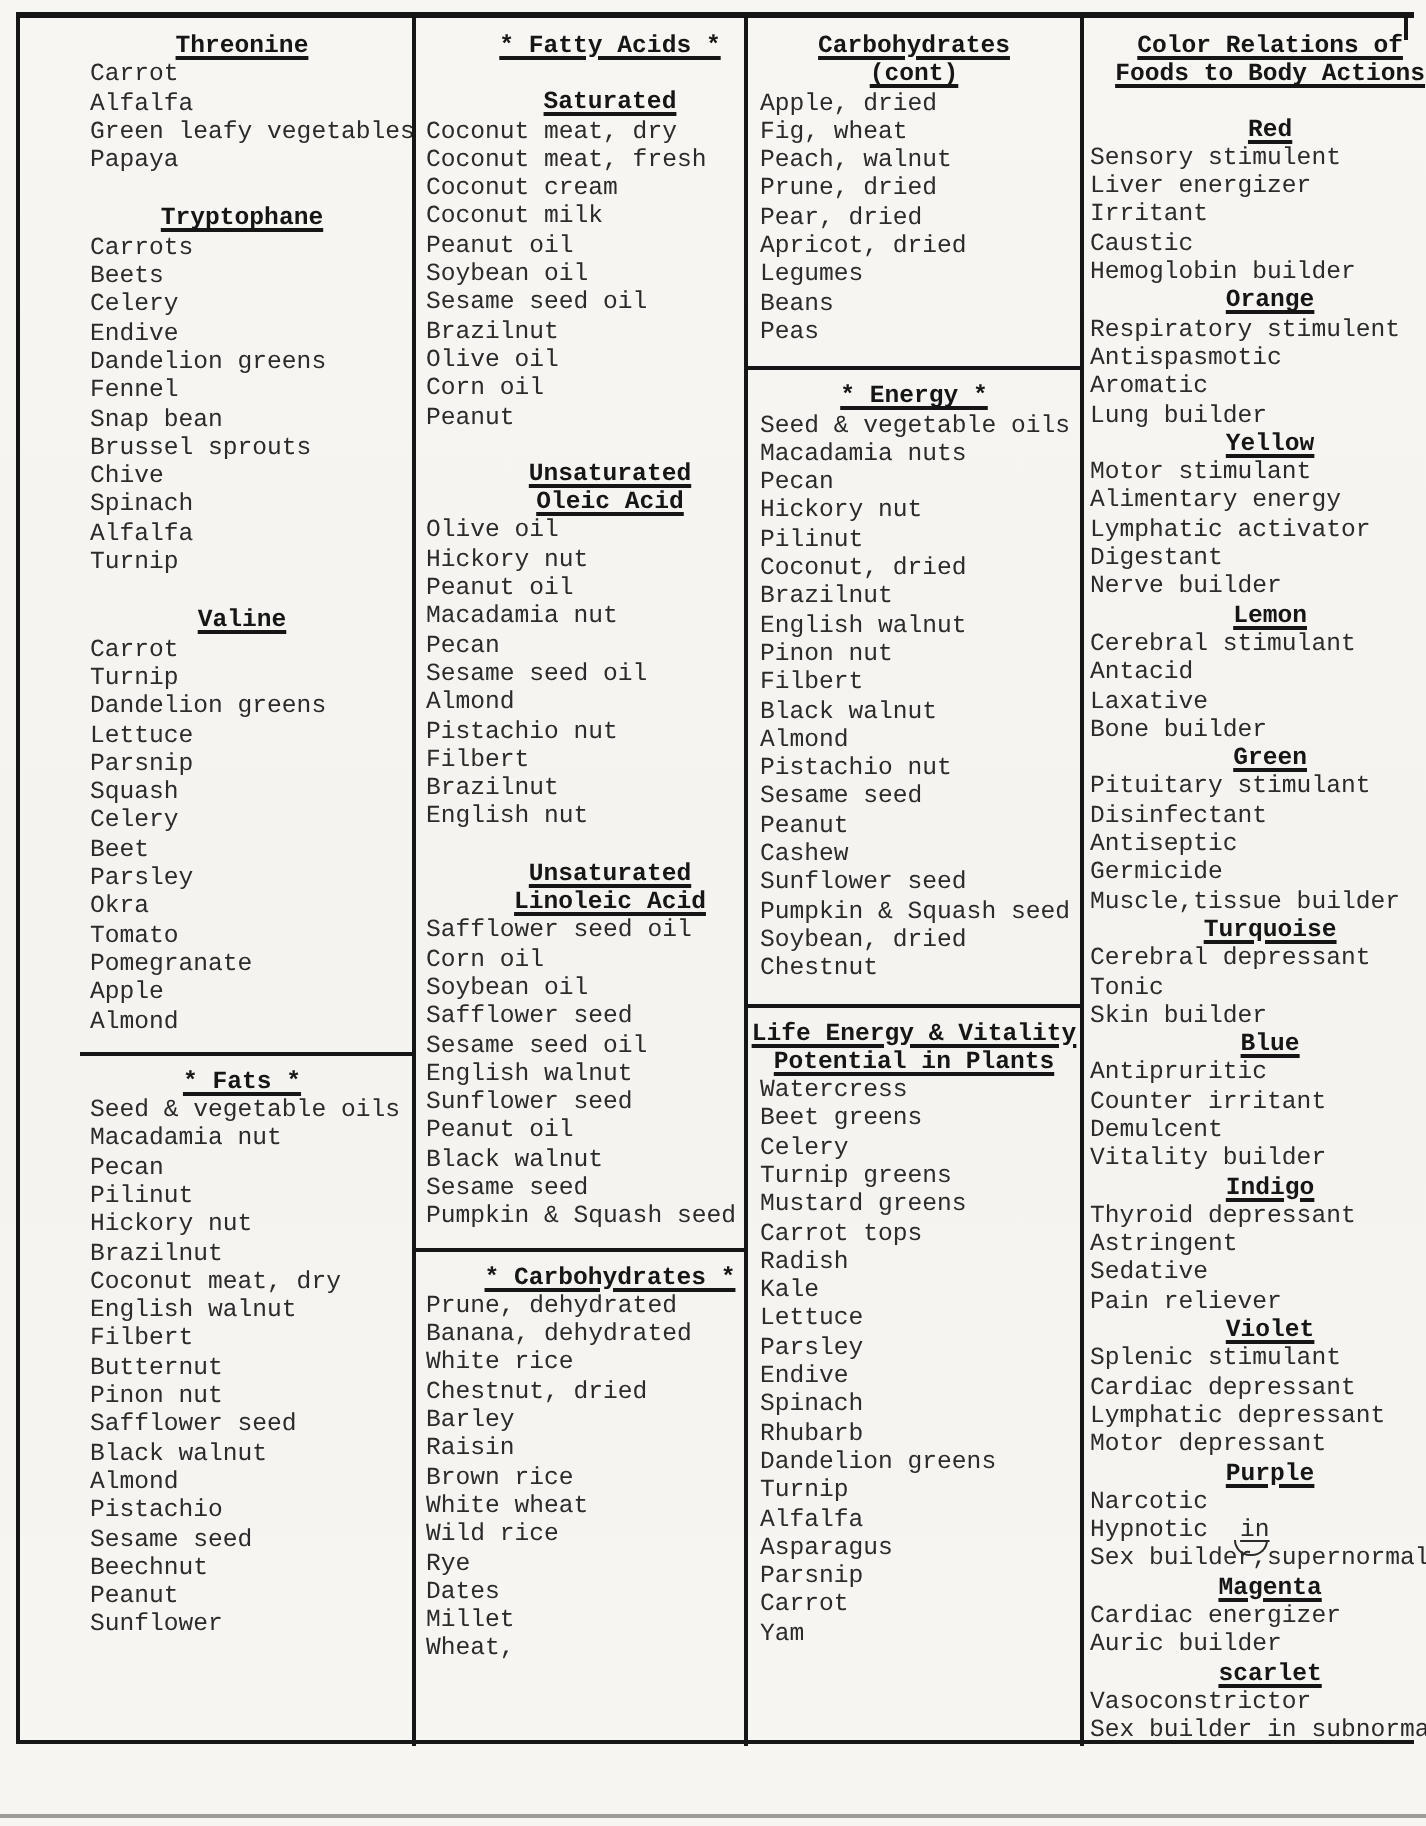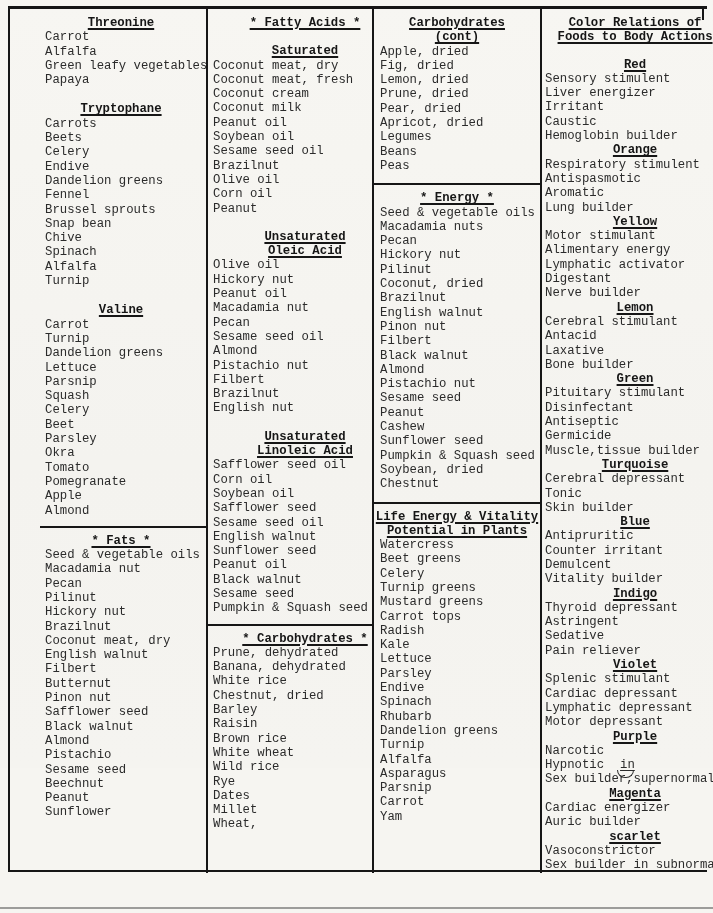--- a/index.html
+++ b/index.html
@@ -67,22 +67,22 @@
         <div class="section">
           <div class="titles">
             <div class="sec-title">Tryptophane</div>
           </div>
           <div class="item">Carrots</div>
           <div class="item">Beets</div>
           <div class="item">Celery</div>
           <div class="item">Endive</div>
           <div class="item">Dandelion greens</div>
           <div class="item">Fennel</div>
+          <div class="item">Snap bean</div>
           <div class="item">Brussel sprouts</div>
-          <div class="item">Snap bean</div>
           <div class="item">Chive</div>
           <div class="item">Spinach</div>
           <div class="item">Alfalfa</div>
           <div class="item">Turnip</div>
         </div>
         <div class="section">
           <div class="titles">
             <div class="sec-title">Valine</div>
           </div>
           <div class="item">Carrot</div>
@@ -200,22 +200,22 @@
           <div class="item">Wheat,</div>
         </div>
       </div>
       <div class="col col-2">
         <div class="section">
           <div class="titles">
             <div class="sec-title">Carbohydrates</div>
             <div class="sec-title">(cont)</div>
           </div>
           <div class="item">Apple, dried</div>
-          <div class="item">Fig, dried</div>
-          <div class="item">Lemon, dried</div>
+          <div class="item">Fig, wheat</div>
+          <div class="item">Peach, walnut</div>
           <div class="item">Prune, dried</div>
           <div class="item">Pear, dried</div>
           <div class="item">Apricot, dried</div>
           <div class="item">Legumes</div>
           <div class="item">Beans</div>
           <div class="item">Peas</div>
         </div>
         <div class="section divider">
           <div class="titles">
             <div class="sec-title">* Energy *</div>

